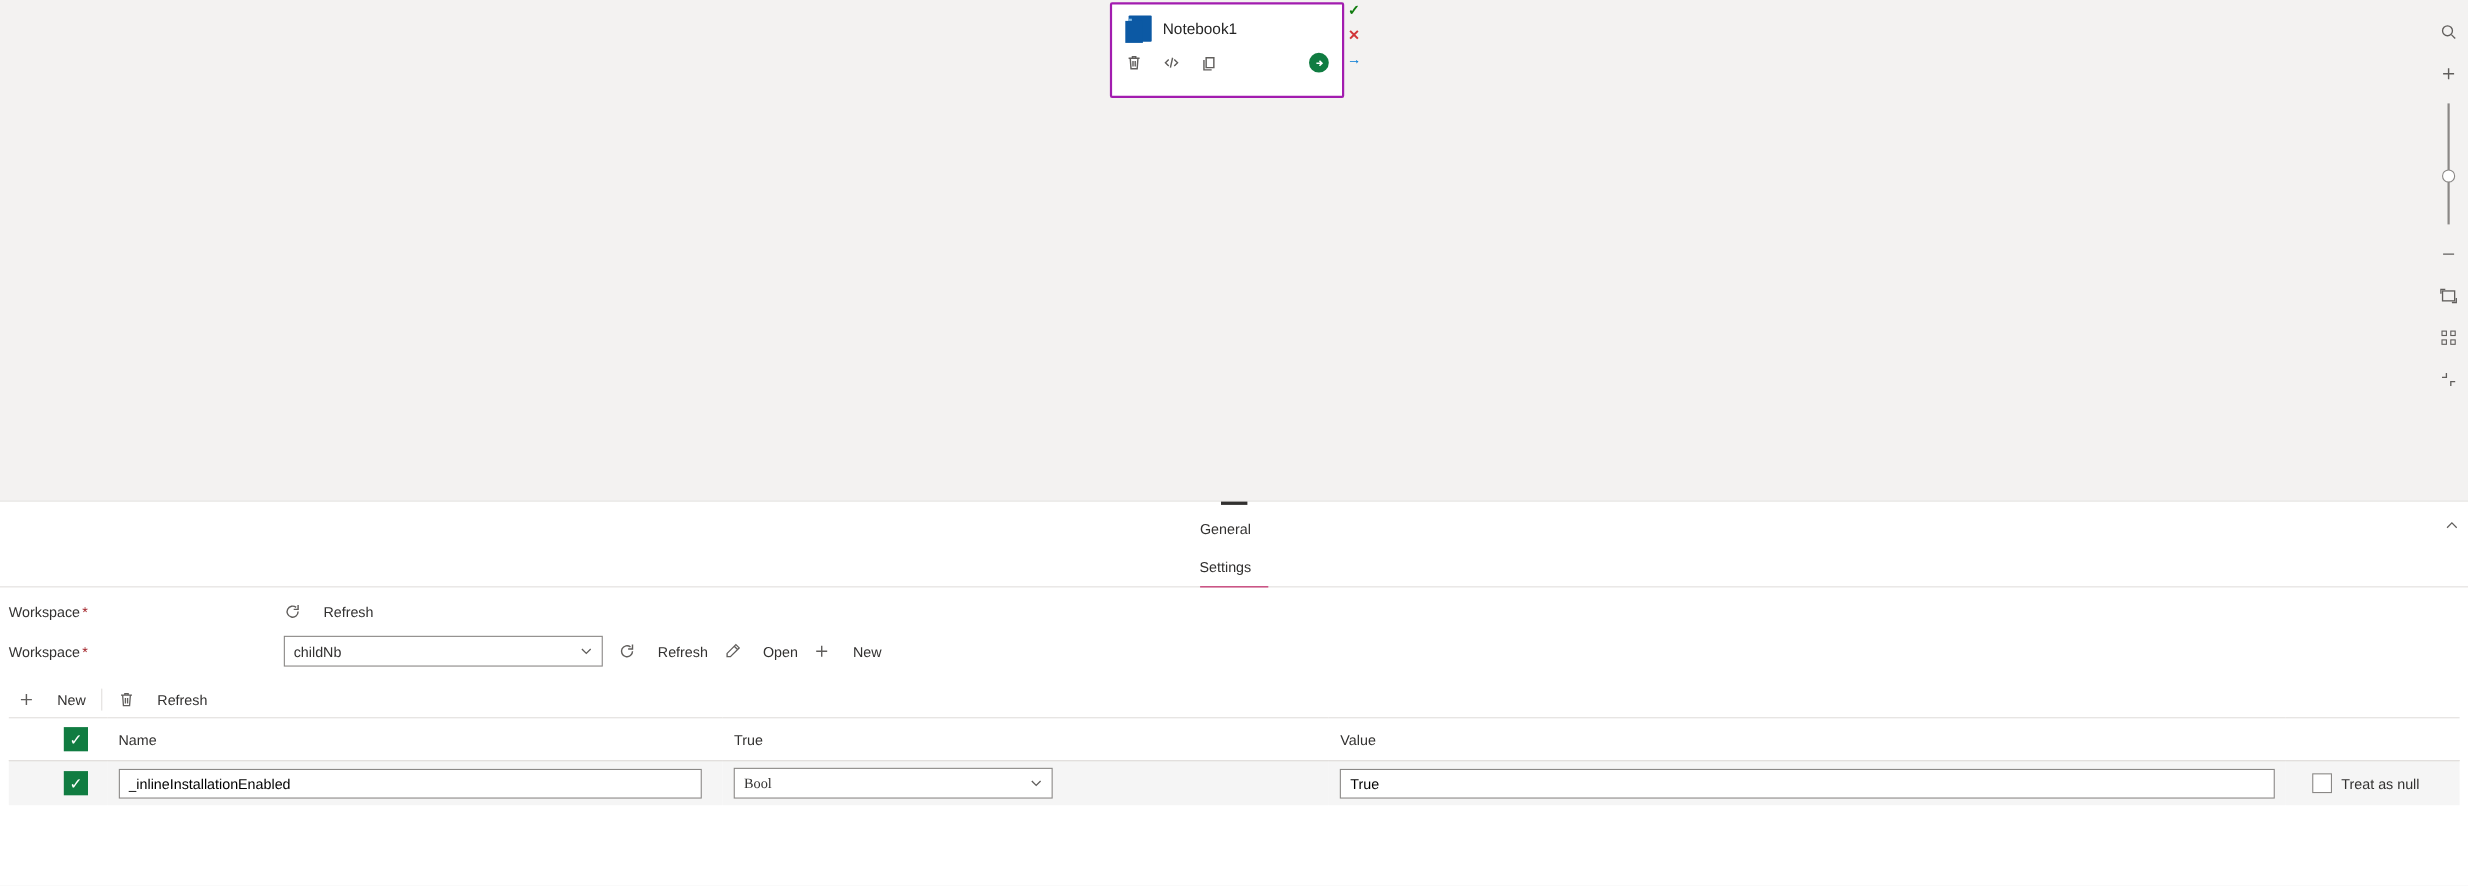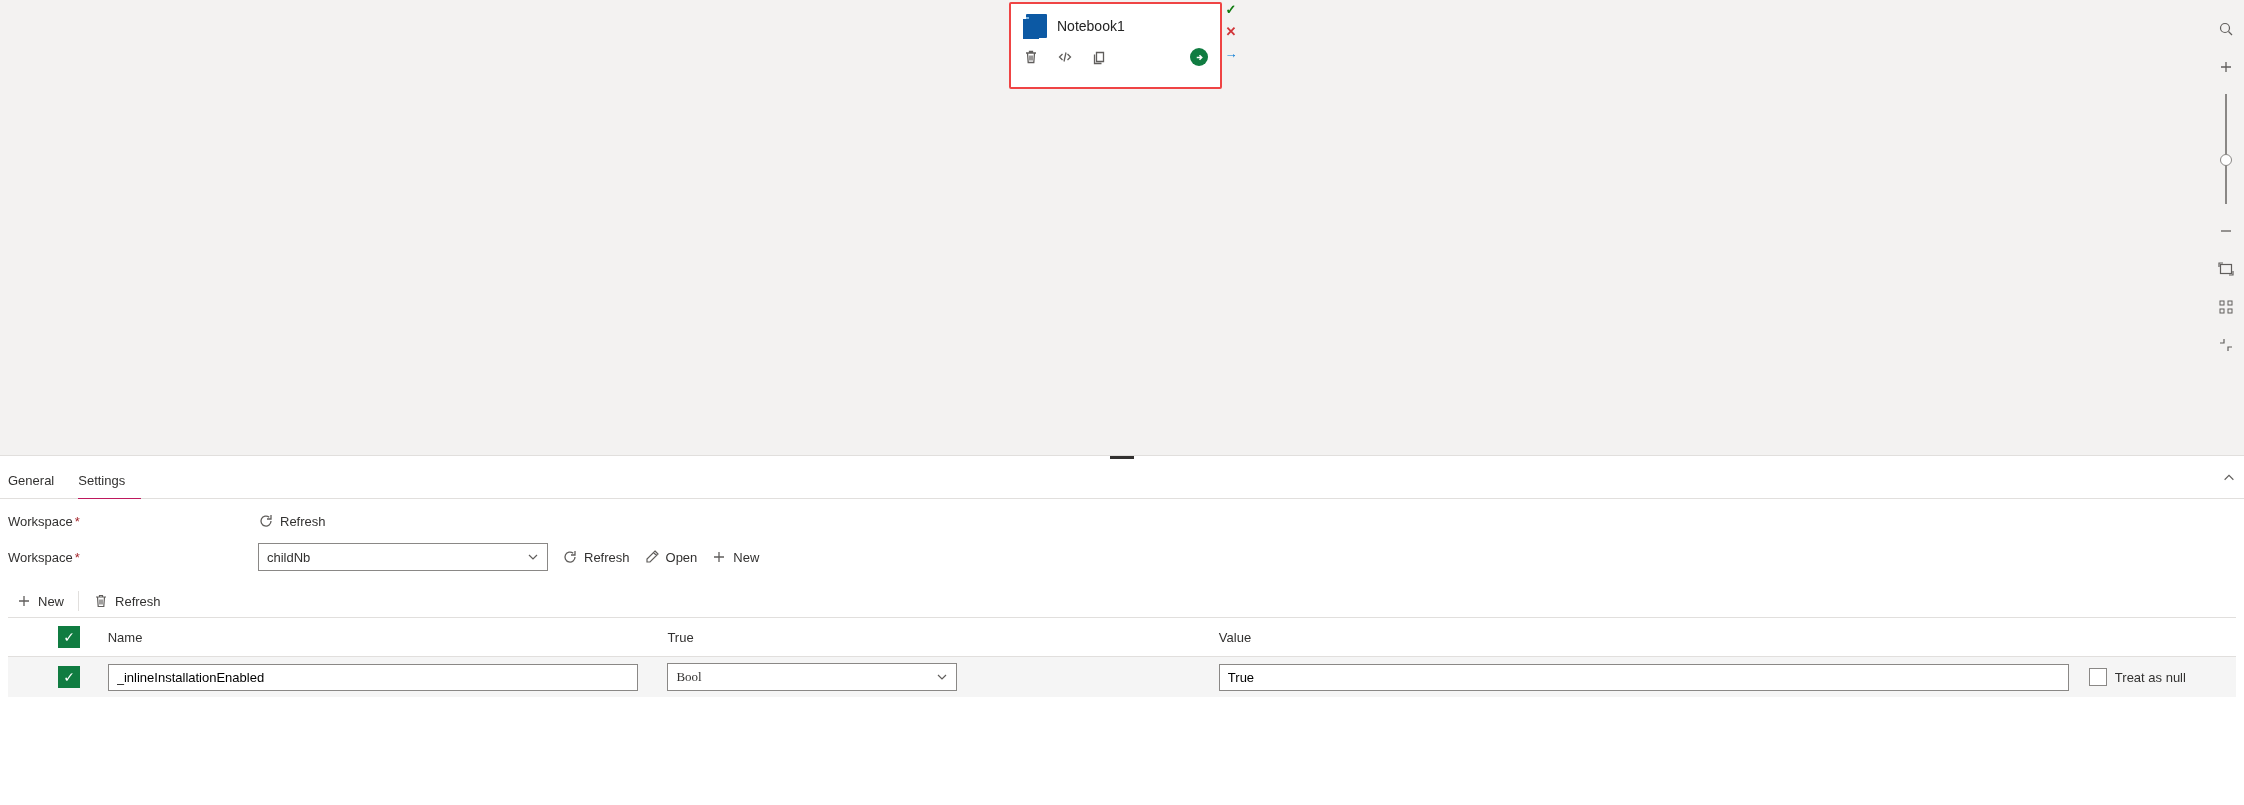--- a/index.html
+++ b/index.html
@@ -18,21 +18,21 @@
     position: absolute;
     left: 0; top: 0; right: 0;
     height: 458px;
     background: #f3f2f1;
   }
   .node-card {
     position: absolute;
     left: 1009px; top: 2px;
     width: 213px; height: 87px;
     background: #fff;
-    border: 2px solid #ef4444;
+    border: 2px solid #a21caf;
     border-radius: 2px;
     display: flex; flex-direction: column;
   }
   .node-head {
     display: flex; align-items: center;
     padding: 10px 12px 4px 12px;
     gap: 10px;
   }
   .notebook-icon {
     width: 24px; height: 24px;
@@ -116,20 +116,21 @@
   
   .panel {
     position:absolute; left:0; right:0; top:463px;
     height:342px; background:#fff;
   }
   .tabs {
     display:flex; align-items:center;
     border-bottom:1px solid #e1dfdd;
     padding-left:8px;
     position:relative;
+    flex-direction:column;
   }
   .tab {
     padding:10px 16px 10px 0;
     margin-right:8px;
     color:#323130;
     cursor:pointer;
   }
   .tab.active {
     font-weight:400;
     border-bottom:1px solid #be185d;
@@ -153,21 +154,21 @@
     width:290px; height:28px;
     border:1px solid #8a8886;
     display:flex; align-items:center;
     padding:0 8px;
     justify-content:space-between;
     background:#fff; cursor:pointer;
     font-size:13px;
   }
   .dd svg { width:12px; height:12px; color:#605e5c; }
   .link-btn {
-    display:flex; align-items:center; gap:6px;
+    display:flex; align-items:center; gap:20px;
     color:#323130; cursor:pointer; font-size:13px;
   }
   .link-btn svg { width:16px; height:16px; color:#605e5c; }
   .section-head {
     display:flex; align-items:center; gap:6px;
     font-weight:600; font-size:13px;
     margin:4px 0 8px 6px;
     cursor:pointer;
   }
   .param-toolbar {
@@ -197,21 +198,21 @@
     background:#107c41; color:#fff;
     font-size:14px; cursor:pointer;
     margin-left:40px;
   }
   .tin {
     width:530px; height:27px; border:1px solid #8a8886;
     padding:0 8px; font-size:13px; background:#fff;
   }
   .dd.small { width:290px;font-family:Liberation Serif, serif; }
   .tin.wide { width:850px; }
-  .null-wrap { display:flex; align-items:center; gap:8px; }
+  .null-wrap { display:flex; align-items:center; gap:8px;margin-left:14px; }
   .null-box { width:18px; height:18px; border:1px solid #8a8886; background:#fff; cursor:pointer; }
 </style>
 </head>
 <body>
 
 <div class="canvas">
   <div class="node-card">
     <div class="node-head">
       <span class="notebook-icon">
         <span class="book"></span>

